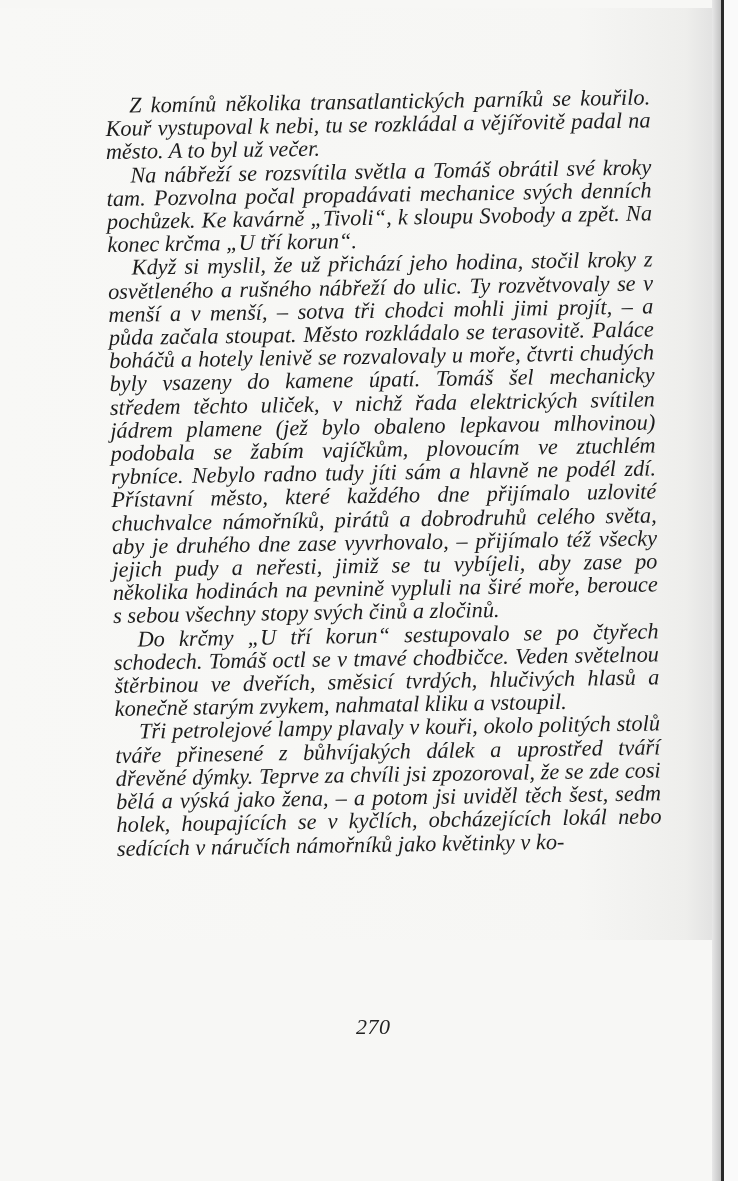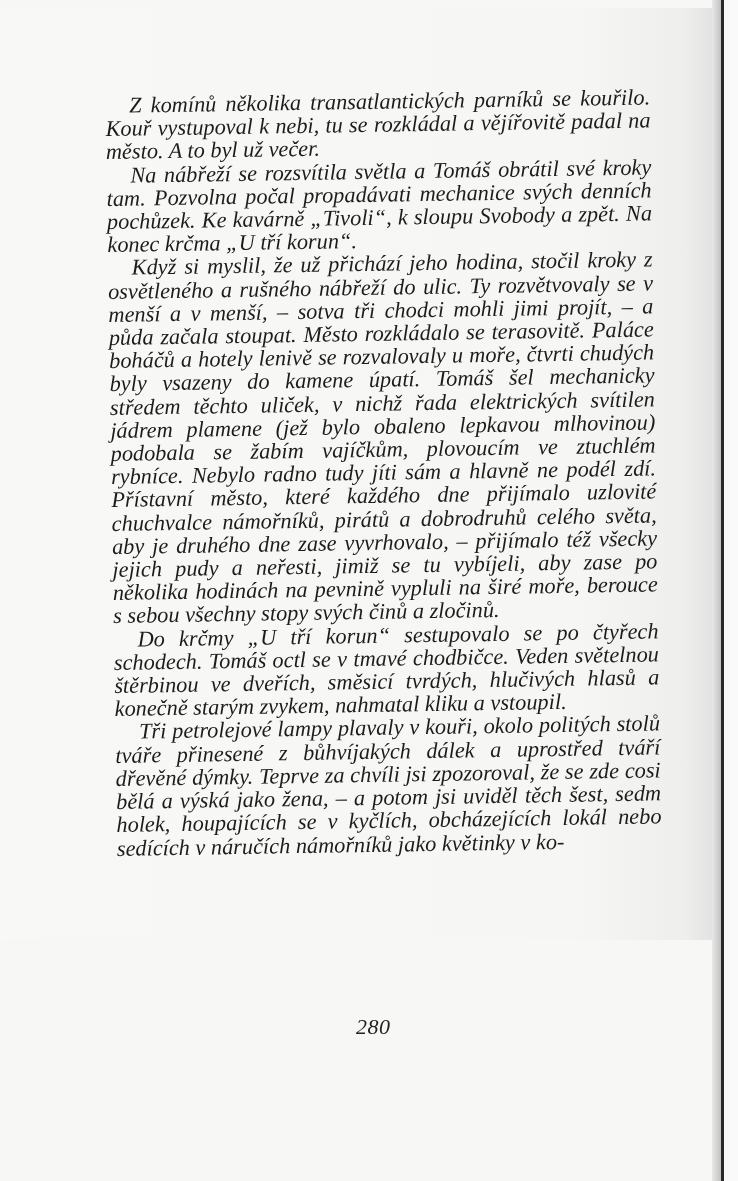--- a/index.html
+++ b/index.html
@@ -71,17 +71,17 @@
 <body>
 
 <div class="page">
   <div class="text-block">
     <p class="para">Z komínů několika transatlantických parníků se kouřilo. Kouř vystupoval k nebi, tu se rozkládal a vějířovitě padal na město. A to byl už večer.</p>
     <p class="para">Na nábřeží se rozsvítila světla a Tomáš obrátil své kroky tam. Pozvolna počal propadávati mechanice svých denních pochůzek. Ke kavárně „Tivoli“, k sloupu Svobody a zpět. Na konec krčma „U tří korun“.</p>
     <p class="para">Když si myslil, že už přichází jeho hodina, stočil kroky z osvětleného a rušného nábřeží do ulic. Ty rozvětvovaly se v menší a v menší, – sotva tři chodci mohli jimi projít, – a půda začala stoupat. Město rozkládalo se terasovitě. Paláce boháčů a hotely lenivě se rozvalovaly u moře, čtvrti chudých byly vsazeny do kamene úpatí. Tomáš šel mechanicky středem těchto uliček, v nichž řada elektrických svítilen jádrem plamene (jež bylo obaleno lepkavou mlhovinou) podobala se žabím vajíčkům, plovoucím ve ztuchlém rybníce. Nebylo radno tudy jíti sám a hlavně ne podél zdí. Přístavní město, které každého dne přijímalo uzlovité chuchvalce námořníků, pirátů a dobrodruhů celého světa, aby je druhého dne zase vyvrhovalo, – přijímalo též všecky jejich pudy a neřesti, jimiž se tu vybíjeli, aby zase po několika hodinách na pevnině vypluli na širé moře, berouce s sebou všechny stopy svých činů a zločinů.</p>
     <p class="para">Do krčmy „U tří korun“ sestupovalo se po čtyřech schodech. Tomáš octl se v tmavé chodbičce. Veden světelnou štěrbinou ve dveřích, směsicí tvrdých, hlučivých hlasů a konečně starým zvykem, nahmatal kliku a vstoupil.</p>
     <p class="para">Tři petrolejové lampy plavaly v kouři, okolo politých stolů tváře přinesené z bůhvíjakých dálek a uprostřed tváří dřevěné dýmky. Teprve za chvíli jsi zpozoroval, že se zde cosi bělá a výská jako žena, – a potom jsi uviděl těch šest, sedm holek, houpajících se v kyčlích, obcházejících lokál nebo sedících v náručích námořníků jako květinky v ko-</p>
   </div>
-  <div class="page-number">280</div>
+  <div class="page-number">270</div>
 </div>
 <div class="edge-shadow"></div>
 <div class="edge-line"></div>
 <div class="edge-outer"></div>
 
 </body></html>

